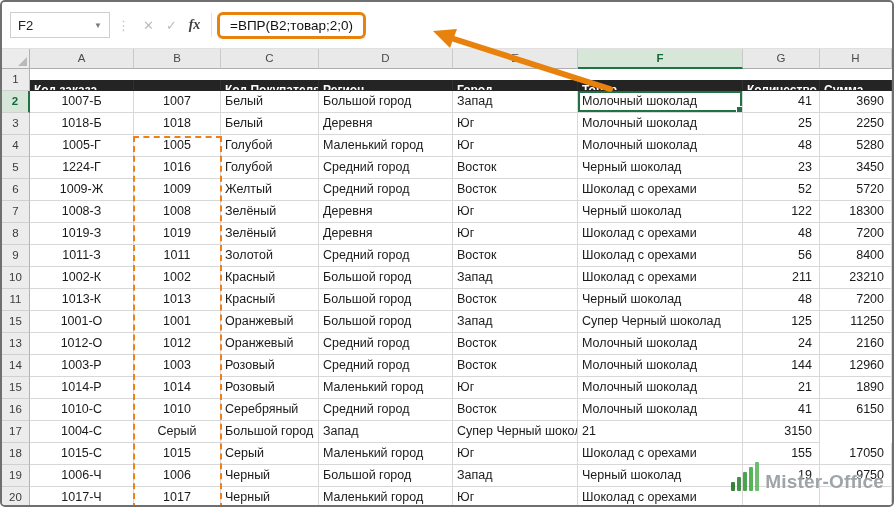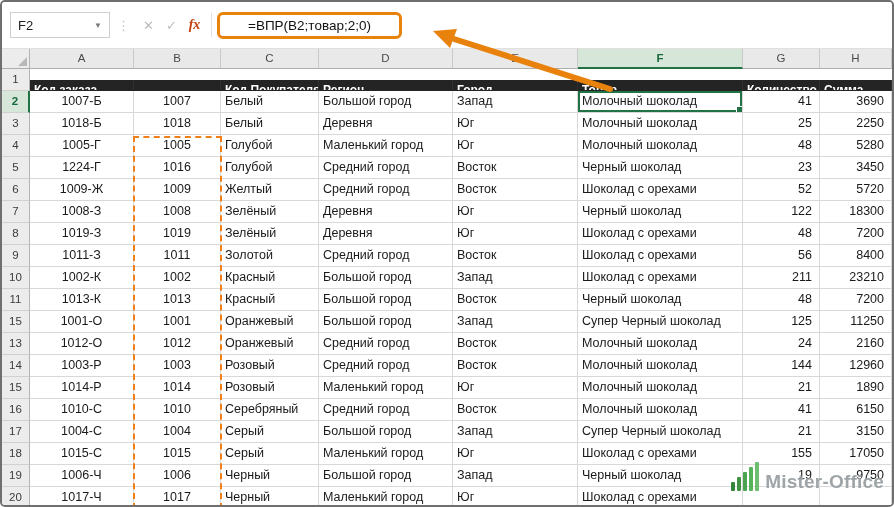--- a/index.html
+++ b/index.html
@@ -10,24 +10,24 @@
     border:2px solid #6f6f6f; border-radius:5px;
     overflow:hidden; background:#fff;
   }
 
   
   .formula-bar { height:46px; display:flex; align-items:center; padding:0 8px; background:#fff; position:relative; z-index:2; }
   .name-box { width:100px; height:26px; border:1px solid #cfcfcf; display:flex; align-items:center; justify-content:space-between; padding:0 7px; font-size:13px; color:#222; background:#fff; }
   .name-box .dd { color:#7a7a7a; font-size:8px; }
   .grip { color:#c2c2c2; margin:0 7px; font-size:13px; }
   .fb-btn { width:23px; text-align:center; font-size:13px; color:#bcbcbc; }
-  .fb-btn.fx { color:#c2410c; font-style:italic; font-family:"Liberation Serif", serif; font-weight:bold; font-size:14px; }
+  .fb-btn.fx { color:#404040; font-style:italic; font-family:"Liberation Serif", serif; font-weight:bold; font-size:14px; }
   .fb-sep { width:1px; height:24px; background:#e2e2e2; margin:0 5px; }
   .formula-area { flex:1; display:flex; align-items:center; }
-  .formula-highlight { border:3px solid #e8820c; border-radius:6px; padding:3px 28px; font-size:13.5px; color:#111; background:#fff; white-space:nowrap; }
+  .formula-highlight { border:3px solid #e8820c; border-radius:6px; padding:3px 10px; font-size:13.5px; color:#111; background:#fff; white-space:nowrap; }
 
   
   .grid { --cols: 28px 104px 87px 98px 134px 125px 165px 77px 72px; position:relative; }
   .col-letters { display:grid; grid-template-columns:var(--cols); height:21px; border-top:1px solid #e0e0e0; }
   .col-letters > div { background:#e9e9e9; border-right:1px solid #c9c9c9; border-bottom:1px solid #aeaeae; text-align:center; line-height:19px; font-size:11.5px; color:#4a4a4a; }
   .col-letters > .corner { position:relative; background:#ececec; border-right:1px solid #b3b3b3; }
   .corner::after { content:""; position:absolute; right:2px; bottom:2px; border-left:9px solid transparent; border-bottom:9px solid #b9b9b9; }
   .col-letters > .active { background:#d6e6d9; color:#15693b; font-weight:bold; border-bottom:2px solid #217346; line-height:18px; }
 
   .grid-row { display:grid; grid-template-columns:var(--cols); height:22px; }
@@ -267,21 +267,20 @@
     <div class="cell">Серебряный</div>
     <div class="cell">Средний город</div>
     <div class="cell">Восток</div>
     <div class="cell">Молочный шоколад</div>
     <div class="cell">41</div>
     <div class="cell">6150</div>
   </div>
         <div class="grid-row">
     <div class="rn">17</div>
     <div class="cell">1004-С</div>
-    <div class="cell">1004</div>
     <div class="cell">Серый</div>
     <div class="cell">Большой город</div>
     <div class="cell">Запад</div>
     <div class="cell">Супер Черный шоколад</div>
     <div class="cell">21</div>
     <div class="cell">3150</div>
   </div>
         <div class="grid-row">
     <div class="rn">18</div>
     <div class="cell">1015-С</div>

